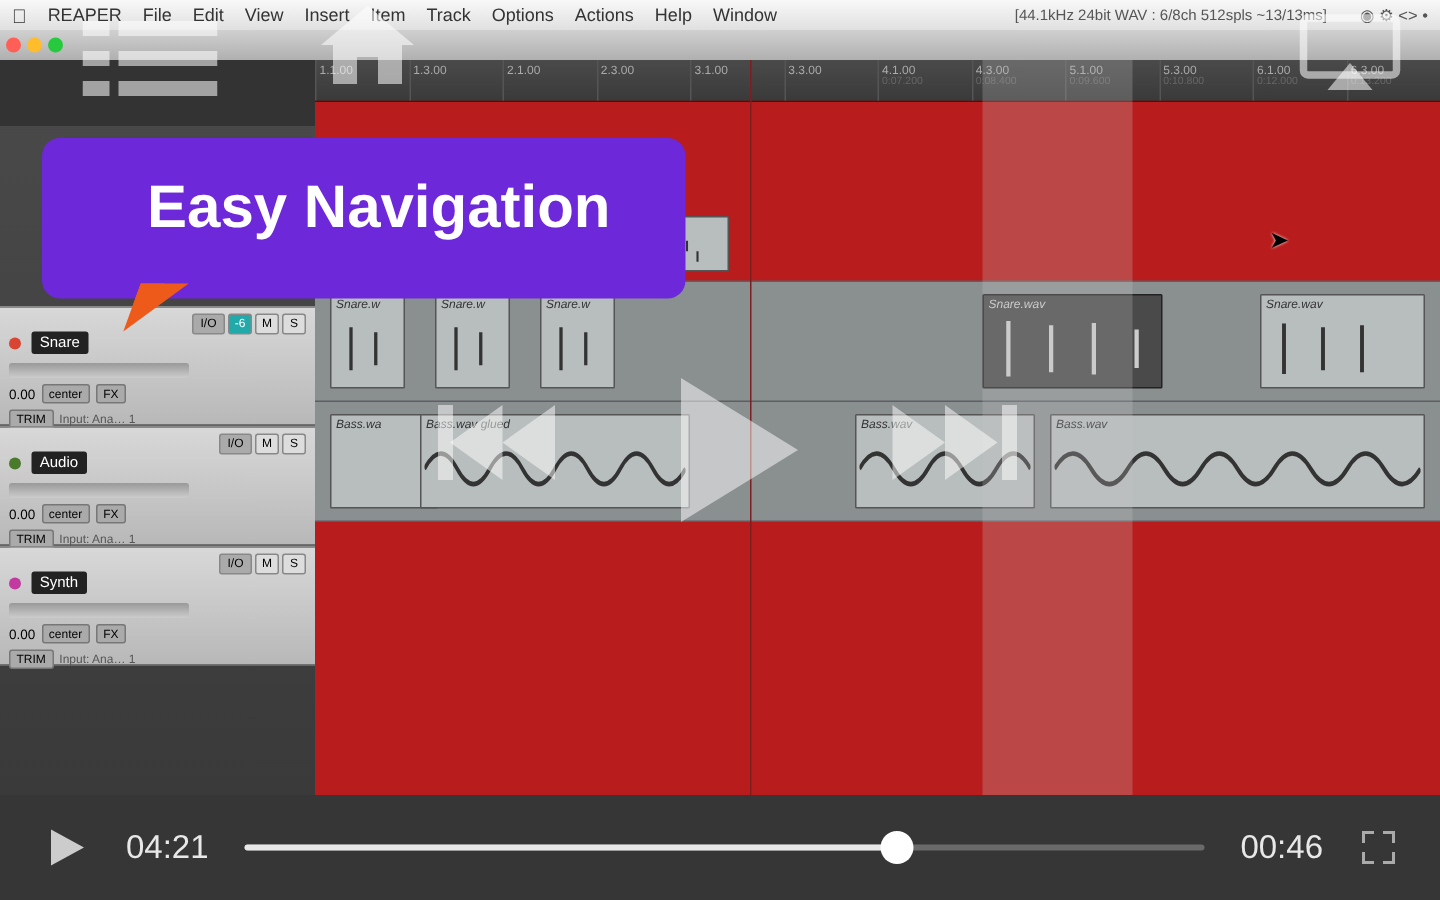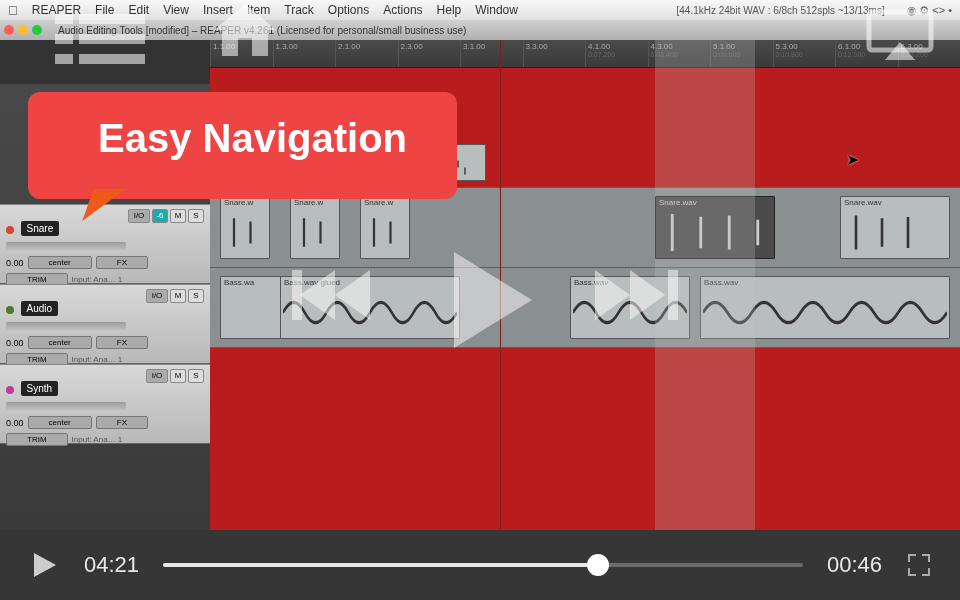--- a/index.html
+++ b/index.html
@@ -18,42 +18,42 @@
 .trackpanel { width: 210px; background: linear-gradient(#4a4a4a,#3a3a3a); display:flex; flex-direction:column; }
 .trackpanel .spacer { height: 120px; }
 .track { height: 80px; background: linear-gradient(#d8d8d8,#b8b8b8); border-top:1px solid #888; border-bottom:1px solid #666; padding:4px 6px; font-size:9px; position:relative; }
 .track .name { background:#222; color:#fff; padding:2px 6px; border-radius:2px; font-size:10px; display:inline-block;margin-top:12px; }
 .track .dot{width:8px;height:8px;border-radius:50%;display:inline-block;margin-right:4px;vertical-align:middle}
 .track .ctrls { position:absolute; right:6px; top:4px; display:flex; gap:2px; }
 .track .ctrl { width:16px; height:14px; background:#ddd; border:1px solid #888; font-size:8px; text-align:center; line-height:12px; border-radius:2px; }
 .track .io { width:22px; background:#aaa; }
 .track .fader { margin-top:6px; height:10px; background:linear-gradient(#999,#ccc); border-radius:2px; position:relative; width:120px;}
 .track .row2 { margin-top:4px; display:flex; gap:4px; align-items:center; }
-.track .misc { background:#aaa; border:1px solid #777; font-size:8px; padding:1px 20px; border-radius:2px; }
+.track .misc { background:#aaa; border:1px solid #777; font-size:8px; padding:1px 4px; border-radius:2px; }
 
 .timeline { flex:1; position:relative; background:#b91c1c; overflow:hidden; }
 .ruler { height: 28px; background: linear-gradient(#4a4a4a,#3a3a3a); display:flex; color:#aaa; font-size:8px; border-bottom:1px solid #222; }
 .ruler .tick { flex:1; border-left:1px solid #555; padding:2px 2px; }
 .ruler .tick .sub{color:#666;font-size:7px;}
 .lanes { position:relative; }
 .lane { position:relative; border-bottom:1px solid #5a5f60; }
 .lane.h1{height:120px}
 .lane.h2{height:80px;background:#8a8f90}
 .lane.h4{height:60px;background:#8a8f90}
 
-.clip { position:absolute; top:8px; bottom:8px; background:#b8bdbd; border:1px solid #555; border-radius:1px; font-size:8px; color:#333; padding:1px 3px; overflow:hidden; }
+.clip { position:absolute; top:8px; bottom:8px; background:#b8bdbd; border:1px solid #555; border-radius:1px; font-size:8px; color:#333; padding:1px 3px; overflow:hidden;font-style:italic; }
 .clip.dark{background:#4a4a4a;color:#ccc;border-color:#222}
 .clip .wave{position:absolute;inset:12px 2px 2px 2px;}
 .clip .wave svg{width:100%;height:100%}
 
 .marker-line{position:absolute;top:0;bottom:0;width:1px;background:#7a2020;left:290px;z-index:5}
 .sel-region{position:absolute;top:0;bottom:0;left:445px;width:100px;background:rgba(200,200,200,.25);z-index:4}
 .cursor-arrow{position:absolute;left:636px;top:110px;z-index:6;font-size:16px;color:#000;text-shadow:0 0 2px #fff}
 
-.callout { position:absolute; left:28px; top:92px; z-index:50; background:#ef4444; color:#fff; font-size:40px; font-weight:bold; padding:24px 50px 38px 70px; border-radius:12px; font-family: Arial, sans-serif; }
+.callout { position:absolute; left:28px; top:92px; z-index:50; background:#6d28d9; color:#fff; font-size:40px; font-weight:bold; padding:24px 50px 38px 70px; border-radius:12px; font-family: Arial, sans-serif; }
 .callout::after{content:"";position:absolute;left:60px;bottom:-22px;border:16px solid transparent;border-top-color:#ed5a1a;border-left-color:#ed5a1a;transform:skewX(-20deg)}
 
 .ov { position:absolute; inset:0; z-index:40; pointer-events:none; }
 .ov-icon{position:absolute;color:rgba(0,0,0,.6)}
 .ov-home{left:210px;top:0}
 .ov-list{left:55px;top:8px}
 .ov-cast{right:25px;top:8px}
 .ov-ctl{position:absolute;top:240px;color:rgba(255,255,255,.55)}
 .ov-play{left:430px}
 .ov-prev{left:290px;top:260px}
@@ -84,21 +84,20 @@
   <span>Help</span>
   <span>Window</span>
   <span class="status">[44.1kHz 24bit WAV : 6/8ch 512spls ~13/13ms]</span>
   <span style="font-size:11px;color:#555;margin-left:8px">◉ ⚙ &lt;&gt; •</span>
 </div>
 
 <div class="windowbar">
   <div class="wlight wl-r"></div>
   <div class="wlight wl-y"></div>
   <div class="wlight wl-g"></div>
-  <span style="margin-left:12px">Audio Editing Tools [modified] – REAPER v4.261 (Licensed for personal/small business use)</span>
 </div>
 
 <div class="content">
 
   <div class="trackpanel">
     <div style="height:44px;background:#333;display:flex;flex-wrap:wrap;padding:2px">
       <div class="tbtn"></div>
       <div class="tbtn"></div>
       <div class="tbtn"></div>
       <div class="tbtn"></div>

